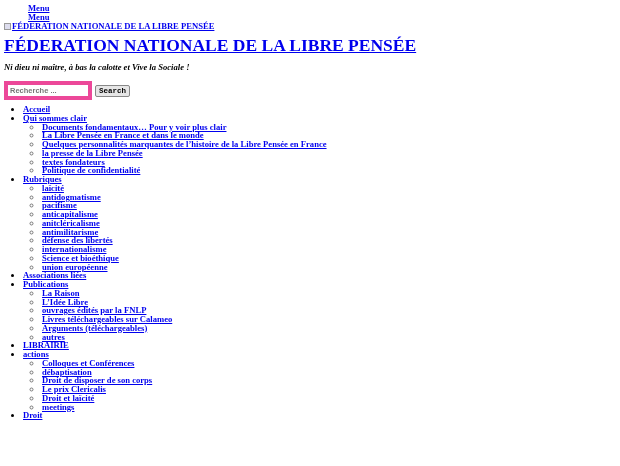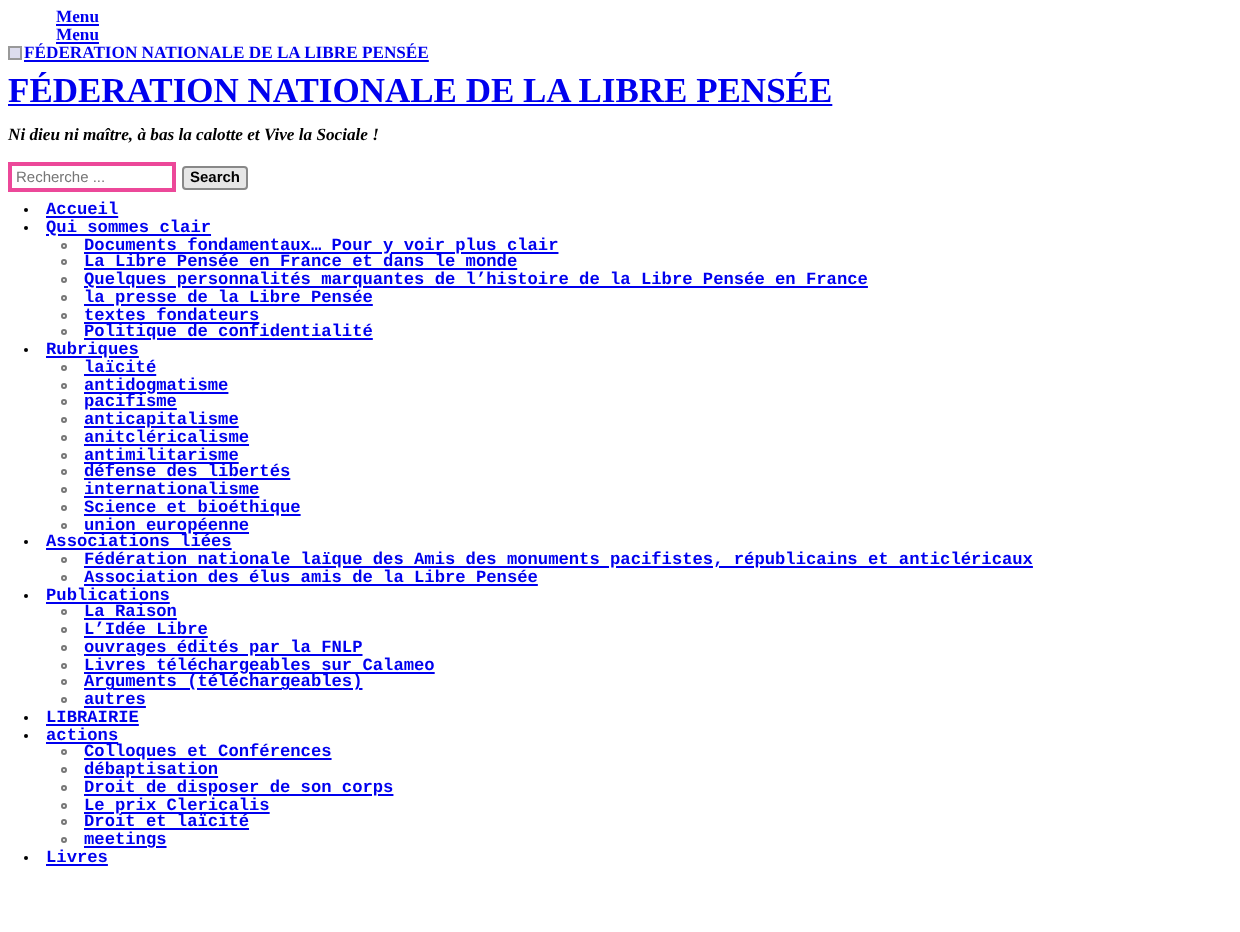--- a/index.html
+++ b/index.html
@@ -10,28 +10,28 @@
     padding:4px 4px 0 4px; box-sizing:border-box;
   }
   a { color:#0000ee; text-decoration:underline; }
   .toplink { display:block;padding-left:24px; }
   .logo { display:block; }
   .broken { display:inline-block; width:7px; height:7px; border:1px solid #999; background:#dde; vertical-align:-1px; margin-right:1px; box-sizing:border-box; }
   h1.site-title { font-size:17.5px; line-height:20px; margin:5px 0 8px 0; font-weight:bold; }
   .tagline { margin:0 0 9px 0; font-size:8.6px;font-style:italic; }
   .search { display:flex; align-items:center; gap:3px; margin-bottom:5px; }
   .search input {
-    width:76px; height:11px; font-family:"Liberation Sans", sans-serif; font-size:7.5px; font-weight:normal;
-    padding:0 2px; border:2px solid #ec4899; box-sizing:content-box; color:#888;
+    width:76px; height:11px; font-family:"Liberation Sans", sans-serif; font-size:7.5px; font-weight:bold;
+    padding:0 2px; border:4px solid #ec4899; box-sizing:content-box; color:#888;
   }
   .search button {
-    height:12px; font-family:Liberation Sans, sans-serif; font-size:7.5px; font-weight:bold;
+    height:12px; font-family:Liberation Mono, monospace; font-size:7.5px; font-weight:bold;
     padding:0 3px; border:1px solid #888; background:#e6e6e6; border-radius:2px; line-height:10px;
   }
-  ul { margin:0; padding:0 0 0 19px;font-family:Liberation Mono, monospace; }
+  ul { margin:0; padding:0 0 0 19px; }
   ul.lvl1 { list-style:disc; }
   ul.lvl2 { list-style:circle; padding-left:19px; }
   ul.lvl2 > li::marker { color:#777; }
   ul.lvl3 { list-style:square; padding-left:19px; }
   li { margin:0; }
 </style>
 </head>
 <body>
 
 <a class="toplink" href="#">Menu</a>
@@ -67,24 +67,20 @@
       <li><a href="#">anticapitalisme</a></li>
       <li><a href="#">anitcléricalisme</a></li>
       <li><a href="#">antimilitarisme</a></li>
       <li><a href="#">défense des libertés</a></li>
       <li><a href="#">internationalisme</a></li>
       <li><a href="#">Science et bioéthique</a></li>
       <li><a href="#">union européenne</a></li>
     </ul>
   </li>
   <li><a href="#">Associations liées</a>
-    <ul class="lvl2">
-      <li><a href="#">Fédération nationale laïque des Amis des monuments pacifistes, républicains et anticléricaux</a></li>
-      <li><a href="#">Association des élus amis de la Libre Pensée</a></li>
-    </ul>
   </li>
   <li><a href="#">Publications</a>
     <ul class="lvl2">
       <li><a href="#">La Raison</a></li>
       <li><a href="#">L’Idée Libre</a></li>
       <li><a href="#">ouvrages édités par la FNLP</a></li>
       <li><a href="#">Livres téléchargeables sur Calameo</a></li>
       <li><a href="#">Arguments (téléchargeables)</a></li>
       <li><a href="#">autres</a></li>
     </ul>
@@ -94,16 +90,16 @@
     <ul class="lvl2">
       <li><a href="#">Colloques et Conférences</a></li>
       <li><a href="#">débaptisation</a></li>
       <li><a href="#">Droit de disposer de son corps</a></li>
       <li><a href="#">Le prix Clericalis</a></li>
       <li><a href="#">Droit et laïcité</a>
       </li>
       <li><a href="#">meetings</a></li>
     </ul>
   </li>
-  <li><a href="#">Livres</a>
+  <li><a href="#">Droit</a>
   </li>
 </ul>
 </nav>
 
 </body></html>

